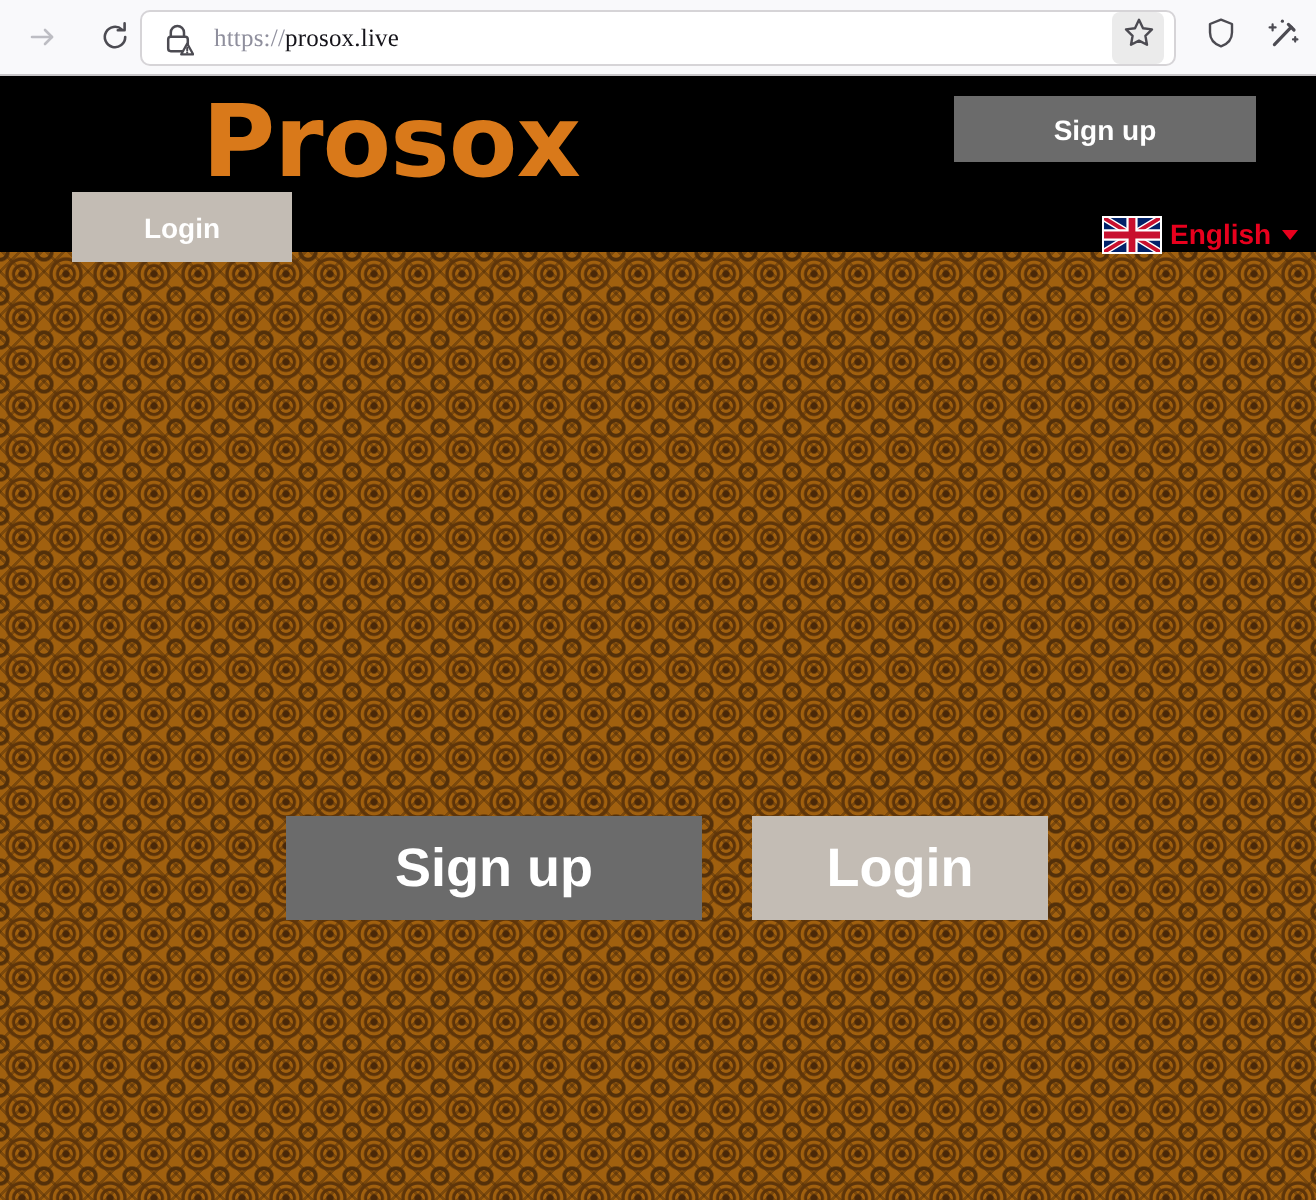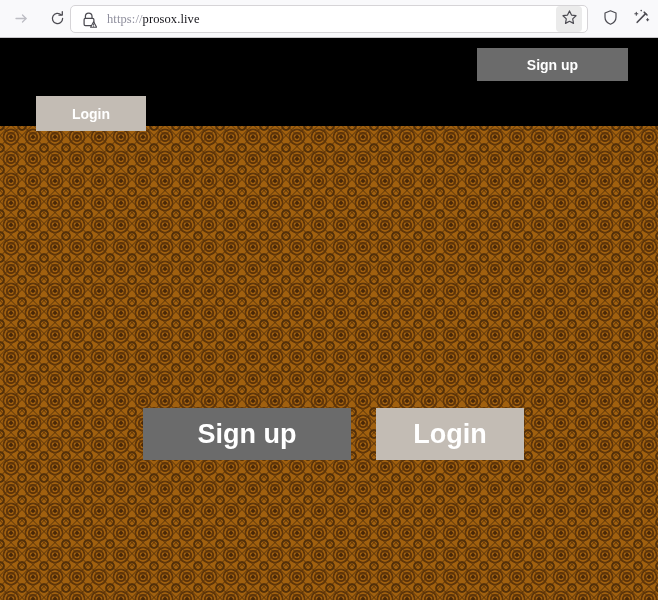--- a/index.html
+++ b/index.html
@@ -301,24 +301,38 @@
       </svg>
     </span>
   </div>
 </div>
 
 <div class="page">
 
   <div class="page-bg"></div>
 
   <div class="site-header">
+    <div class="logo">Prosox</div>
     <div class="btn-signup-top">Sign up</div>
   </div>
 
   <div class="btn-login-top">Login</div>
 
+  <div class="lang-picker">
+    <span class="flag">
+      <svg width="28" height="17" viewBox="0 0 60 36" preserveAspectRatio="none">
+        <rect width="60" height="36" fill="#012169"></rect>
+        <path d="M0,0 L60,36 M60,0 L0,36" stroke="#ffffff" stroke-width="7.2"></path>
+        <path d="M0,0 L60,36 M60,0 L0,36" stroke="#C8102E" stroke-width="4.3"></path>
+        <path d="M30,0 V36 M0,18 H60" stroke="#ffffff" stroke-width="12"></path>
+        <path d="M30,0 V36 M0,18 H60" stroke="#C8102E" stroke-width="7.2"></path>
+      </svg>
+    </span>
+    <span class="lang-label">English</span>
+    <span class="caret"></span>
+  </div>
 
   <div class="cta-row">
     <div class="cta cta-signup">Sign up</div>
     <div class="cta cta-login">Login</div>
   </div>
 
 </div>
 
 </body></html>

